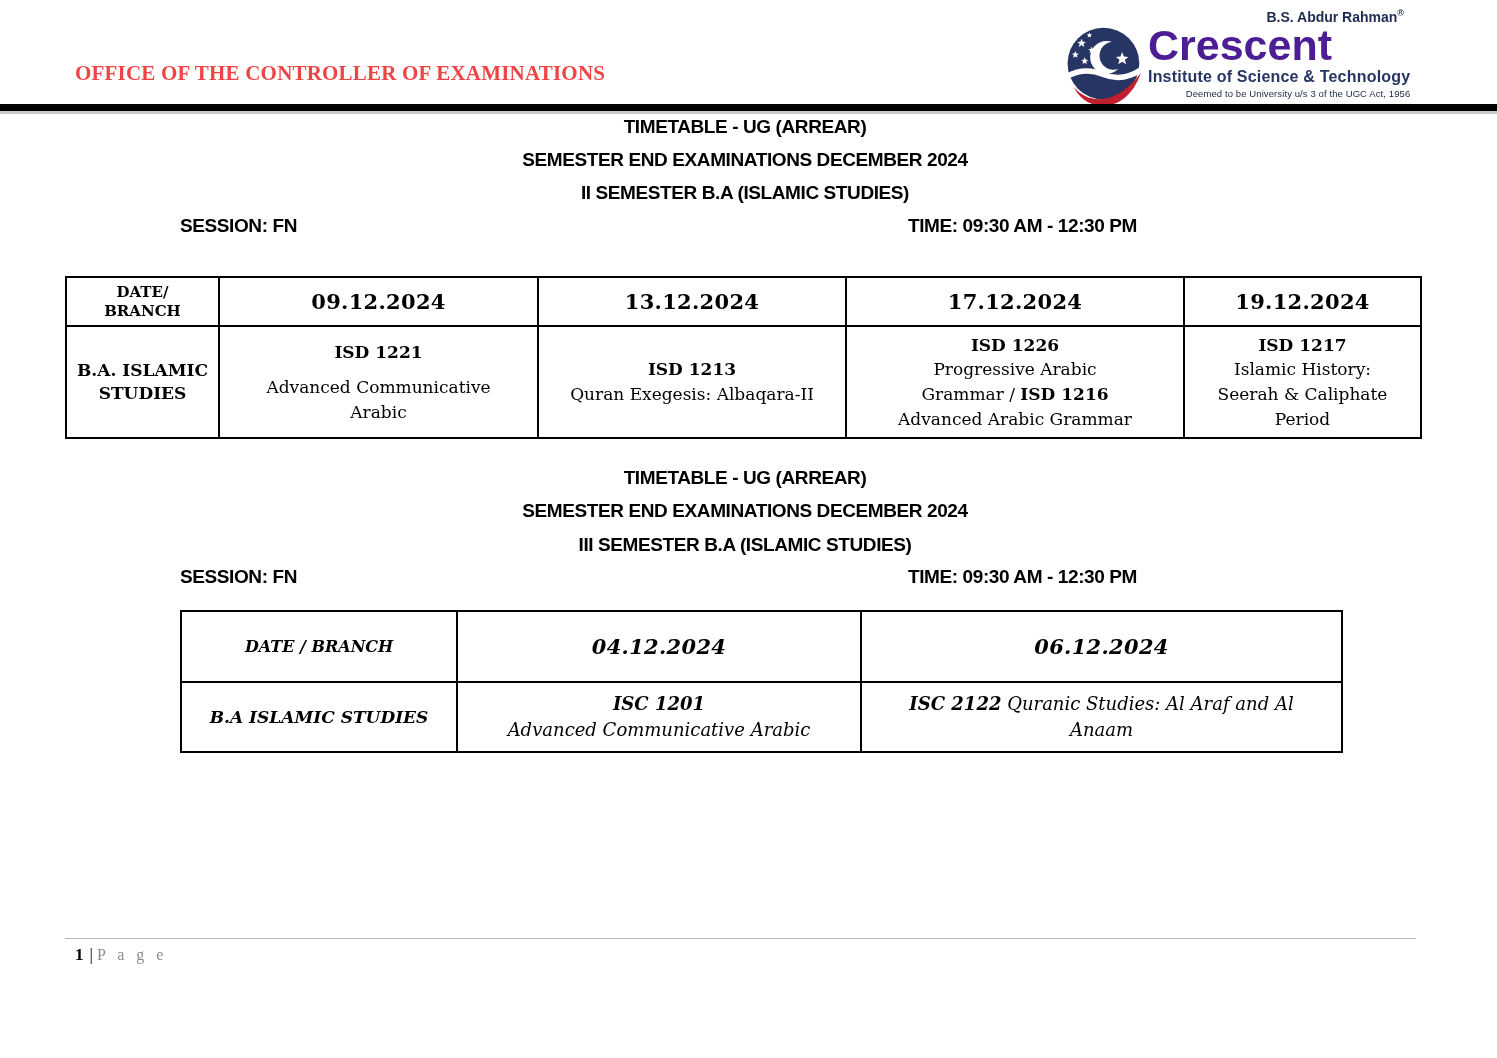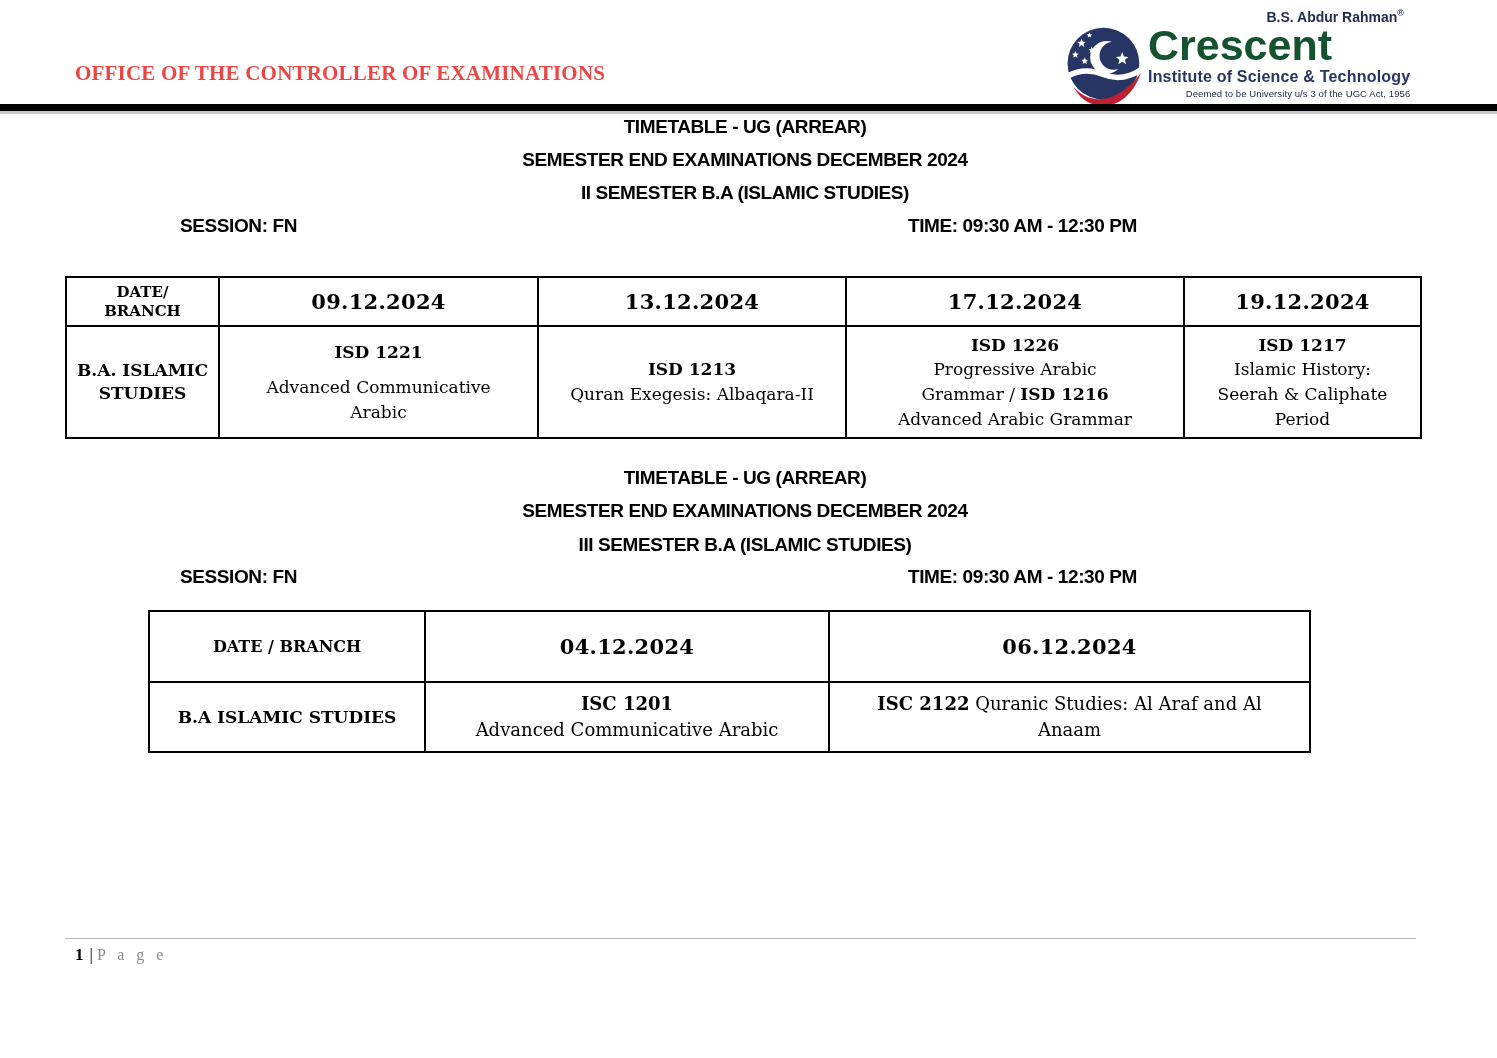--- a/index.html
+++ b/index.html
@@ -20,21 +20,21 @@
     text-align:right; padding-right:10px;
     font-family:"Liberation Sans", sans-serif; font-weight:bold;
     font-size:14px; color:#1d2b4f;
   }
   .logo-topline sup { font-size:9px; }
   .logo-main { display:flex; align-items:flex-start; margin-top:0px; }
   .emblem { width:78px; height:90px; flex:0 0 auto; margin-top:1px; }
   .logo-textcol { margin-left:4px; }
   .logo-name {
     font-family:"Liberation Sans", sans-serif; font-weight:bold;
-    font-size:43px; line-height:0.95; color:#14532d; letter-spacing:0px;
+    font-size:43px; line-height:0.95; color:#4c1d95; letter-spacing:0px;
   }
   .logo-sub {
     font-family:"Liberation Sans", sans-serif; font-weight:bold;
     font-size:16px; color:#263563; margin-top:2px; letter-spacing:0.2px;
   }
   .logo-tag {
     font-family:"Liberation Sans", sans-serif;
     font-size:9.5px; color:#1a2746; margin-top:2px; text-align:right; letter-spacing:0.1px;
   }
   .black-bar { position:absolute; left:0; top:104px; width:1497px; height:7px; background:#000; }
@@ -169,21 +169,21 @@
     </tr>
   </tbody>
     </table>
 
   <div class="title-line" style="top:467px;">TIMETABLE - UG (ARREAR)</div>
   <div class="title-line" style="top:500px;">SEMESTER END EXAMINATIONS DECEMBER 2024</div>
   <div class="title-line" style="top:534px;">III SEMESTER B.A (ISLAMIC STUDIES)</div>
   <div class="session-label" style="left:180px; top:566px;">SESSION: FN</div>
   <div class="time-label" style="left:908px; top:566px;">TIME: 09:30 AM - 12:30 PM</div>
 
-  <table class="t2" style="left:148px; top:610px; width:1161px;">
+  <table class="t2" style="left:180px; top:610px; width:1161px;font-style:italic;">
     <colgroup>
       <col style="width:276px">
         <col style="width:404px">
         <col style="width:481px">
     </colgroup>
     <tbody>
         <tr style="height:71px;">
       <th>
             <div class="hdr-small2">DATE / BRANCH</div>
           </th>

